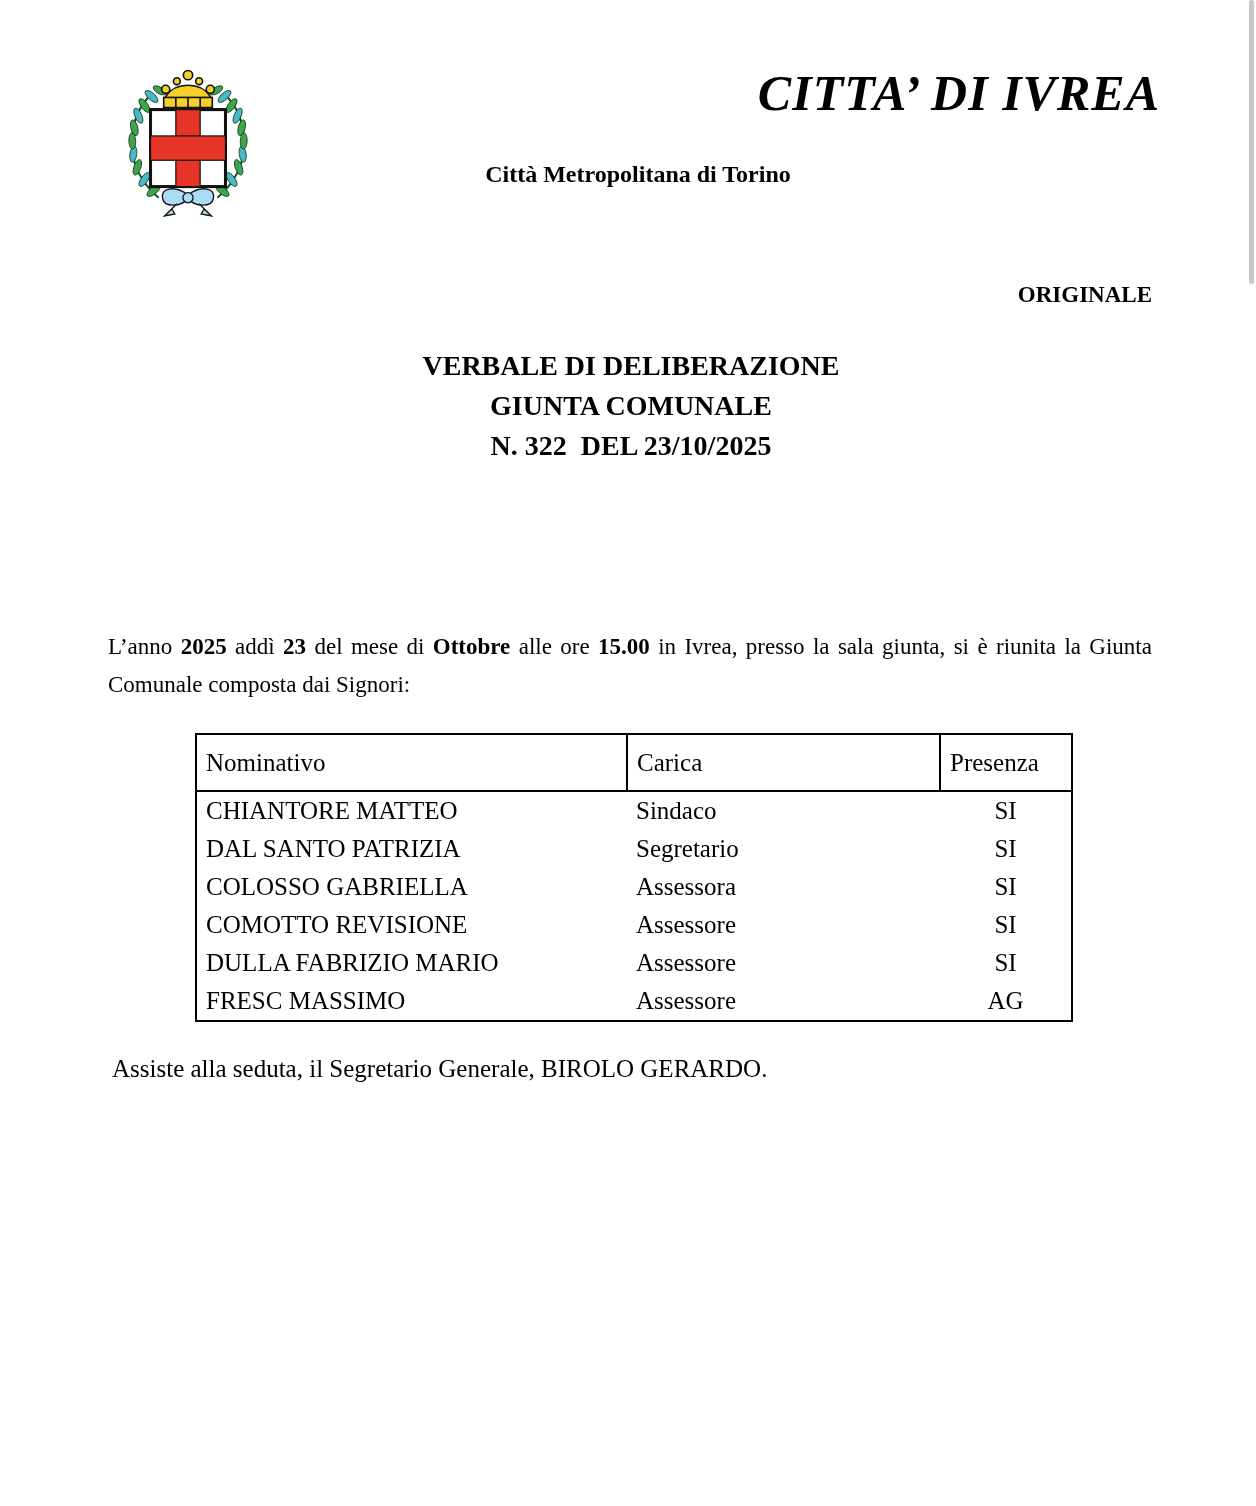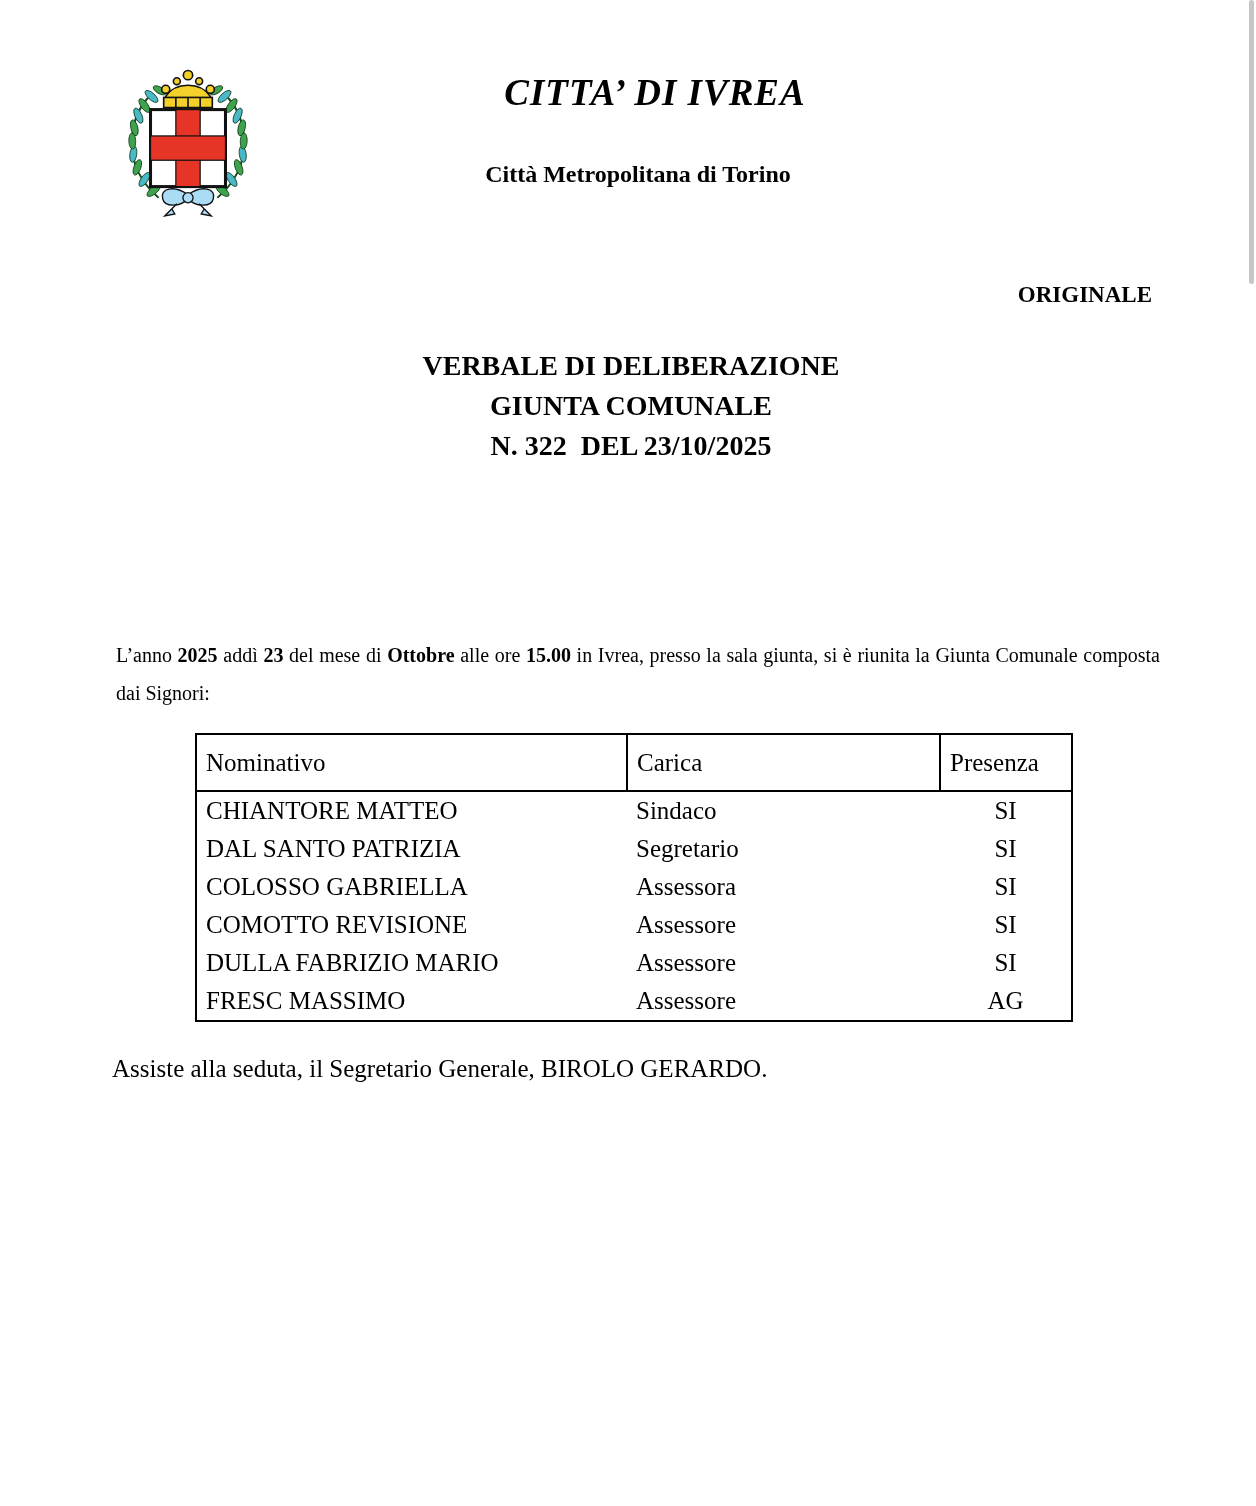--- a/index.html
+++ b/index.html
@@ -8,22 +8,22 @@
     width: 1256px;
     height: 1506px;
     background: #ffffff;
     color: #000000;
     font-family: "Liberation Serif", serif;
     overflow: hidden;
   }
   .crest { position: absolute; left: 112px; top: 64px; width: 152px; height: 154px; }
   .title {
     position: absolute; left: 150px; top: 64px; width: 1010px;
-    text-align: center; font-weight: bold; font-style: italic;
-    font-size: 37px; line-height: 58px; letter-spacing: 1px;
+    text-align: right; font-weight: bold; font-style: italic;
+    font-size: 50px; line-height: 58px; letter-spacing: 1px;
   }
   .subtitle {
     position: absolute; left: 10px; top: 158px; width: 1256px;
     text-align: center; font-weight: bold; font-size: 24px; line-height: 32px;
   }
   .copy-label {
     position: absolute; top: 282px; right: 104px;
     font-weight: bold; font-size: 23px;
   }
   .heading {
@@ -31,22 +31,22 @@
     text-align: center; font-weight: bold; font-size: 28px; line-height: 40px;
   }
   .heading .pre { white-space: pre-wrap; }
   .subject {
     position: absolute; top: 499px; left: 108px; width: 1044px;
     font-size: 25px; line-height: 38px; display: flex;
   }
   .subject-label { width: 153px; flex: none; }
   .subject-text { flex: 1; text-align: justify; }
   .intro {
-    position: absolute; top: 628px; left: 108px; width: 1044px; margin: 8px;
-    font-size: 20px; line-height: 38px; text-align: justify;
+    position: absolute; top: 628px; left: 108px; width: 1044px; margin: 0;
+    font-size: 23px; line-height: 38px; text-align: justify;
   }
   .attendance {
     position: absolute; top: 733px; left: 195px;
     border-collapse: collapse; border: 2px solid #000;
     font-size: 25px;
   }
   .attendance th {
     font-weight: normal; text-align: left;
     padding: 11px 9px; height: 33px;
     border-right: 2px solid #000; border-bottom: 2px solid #000;

